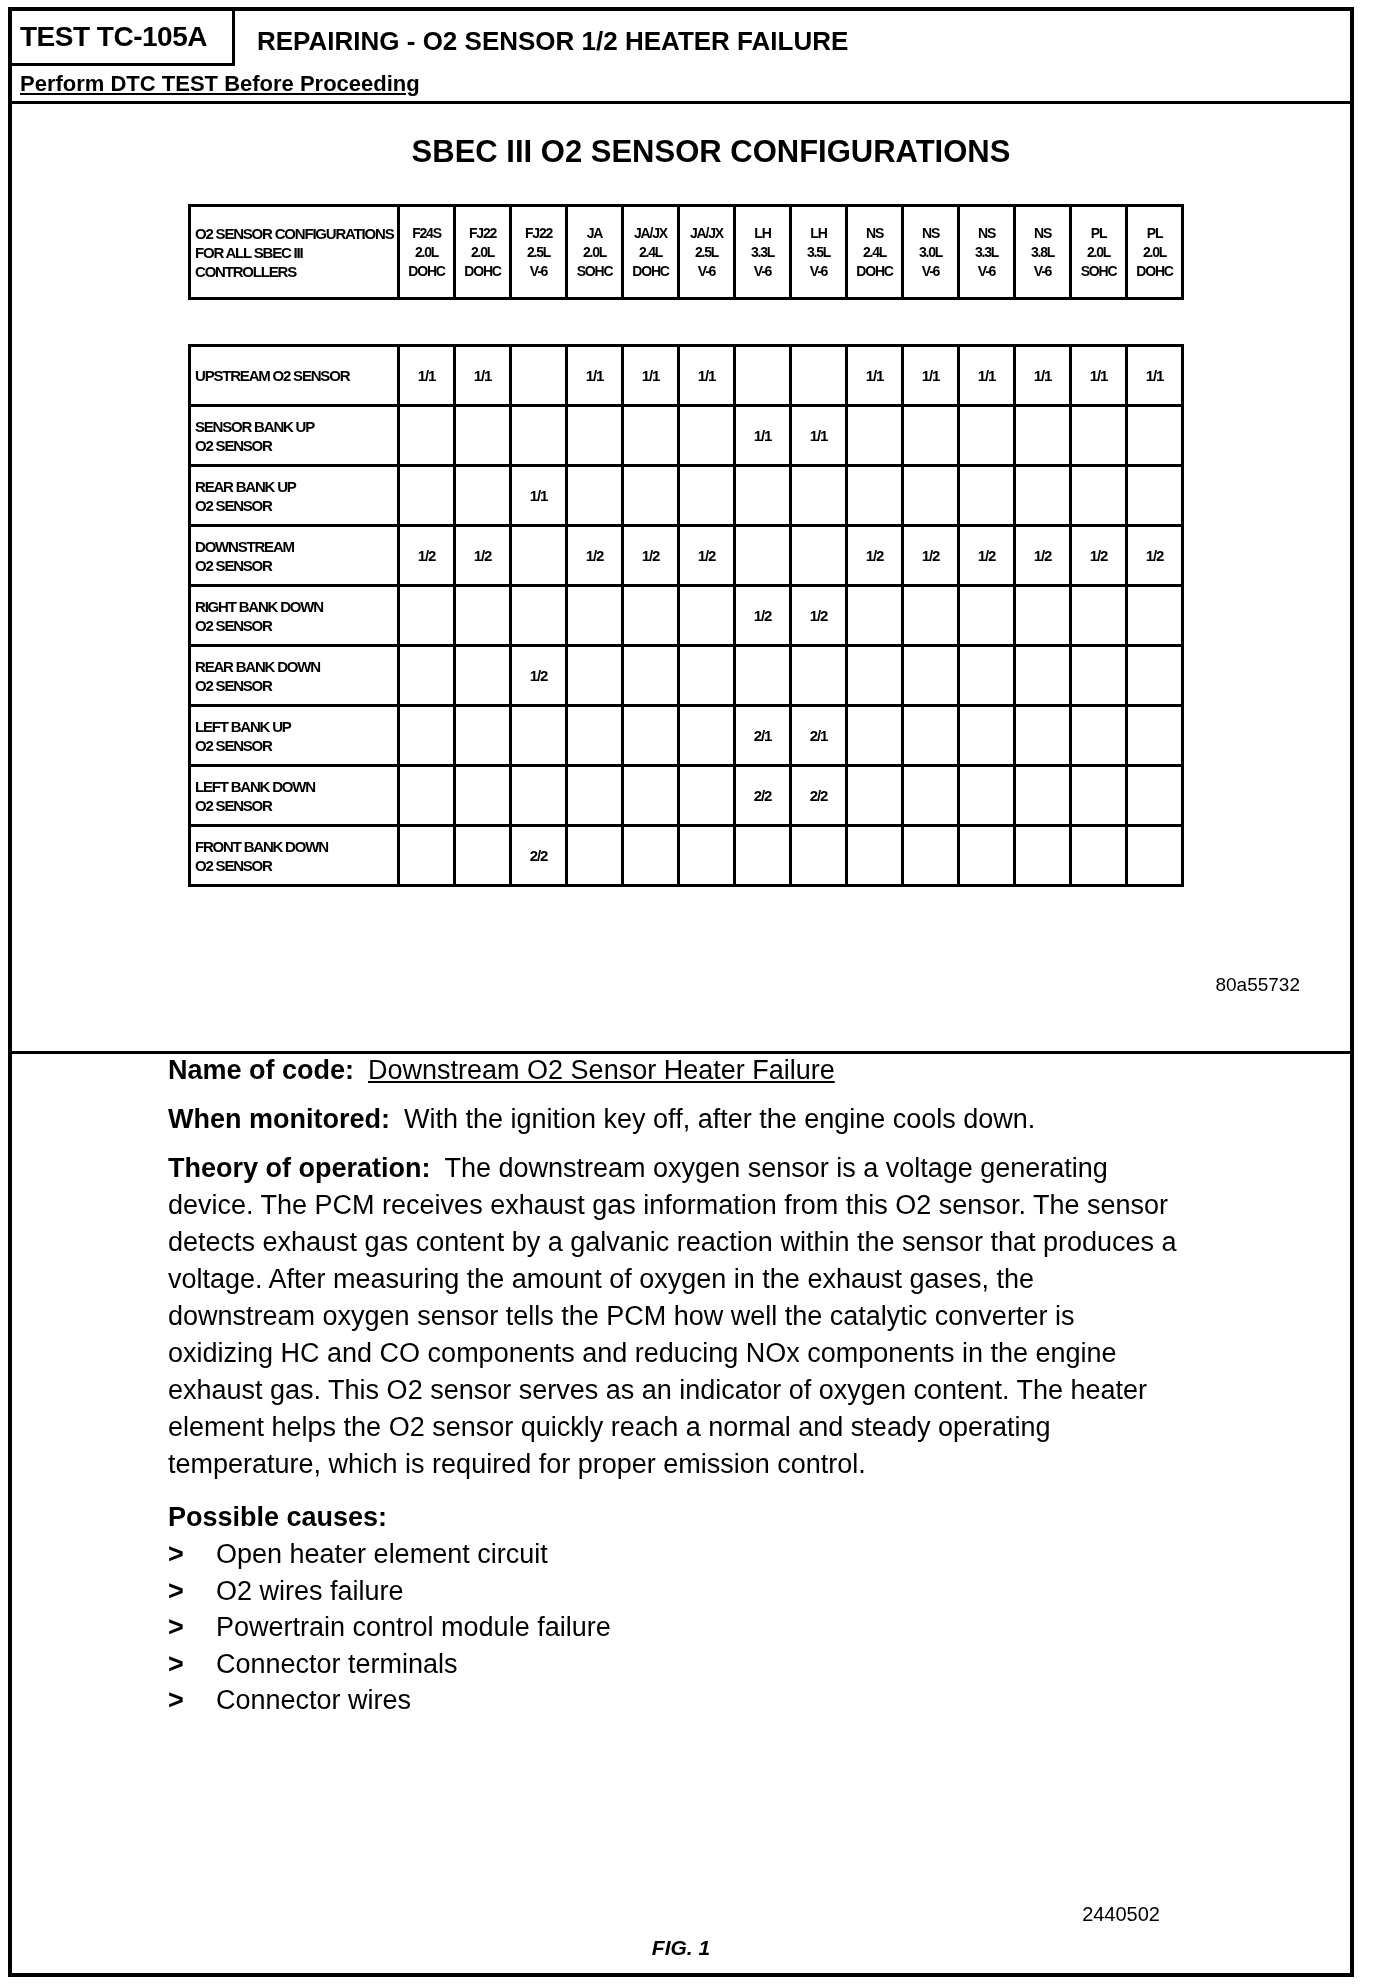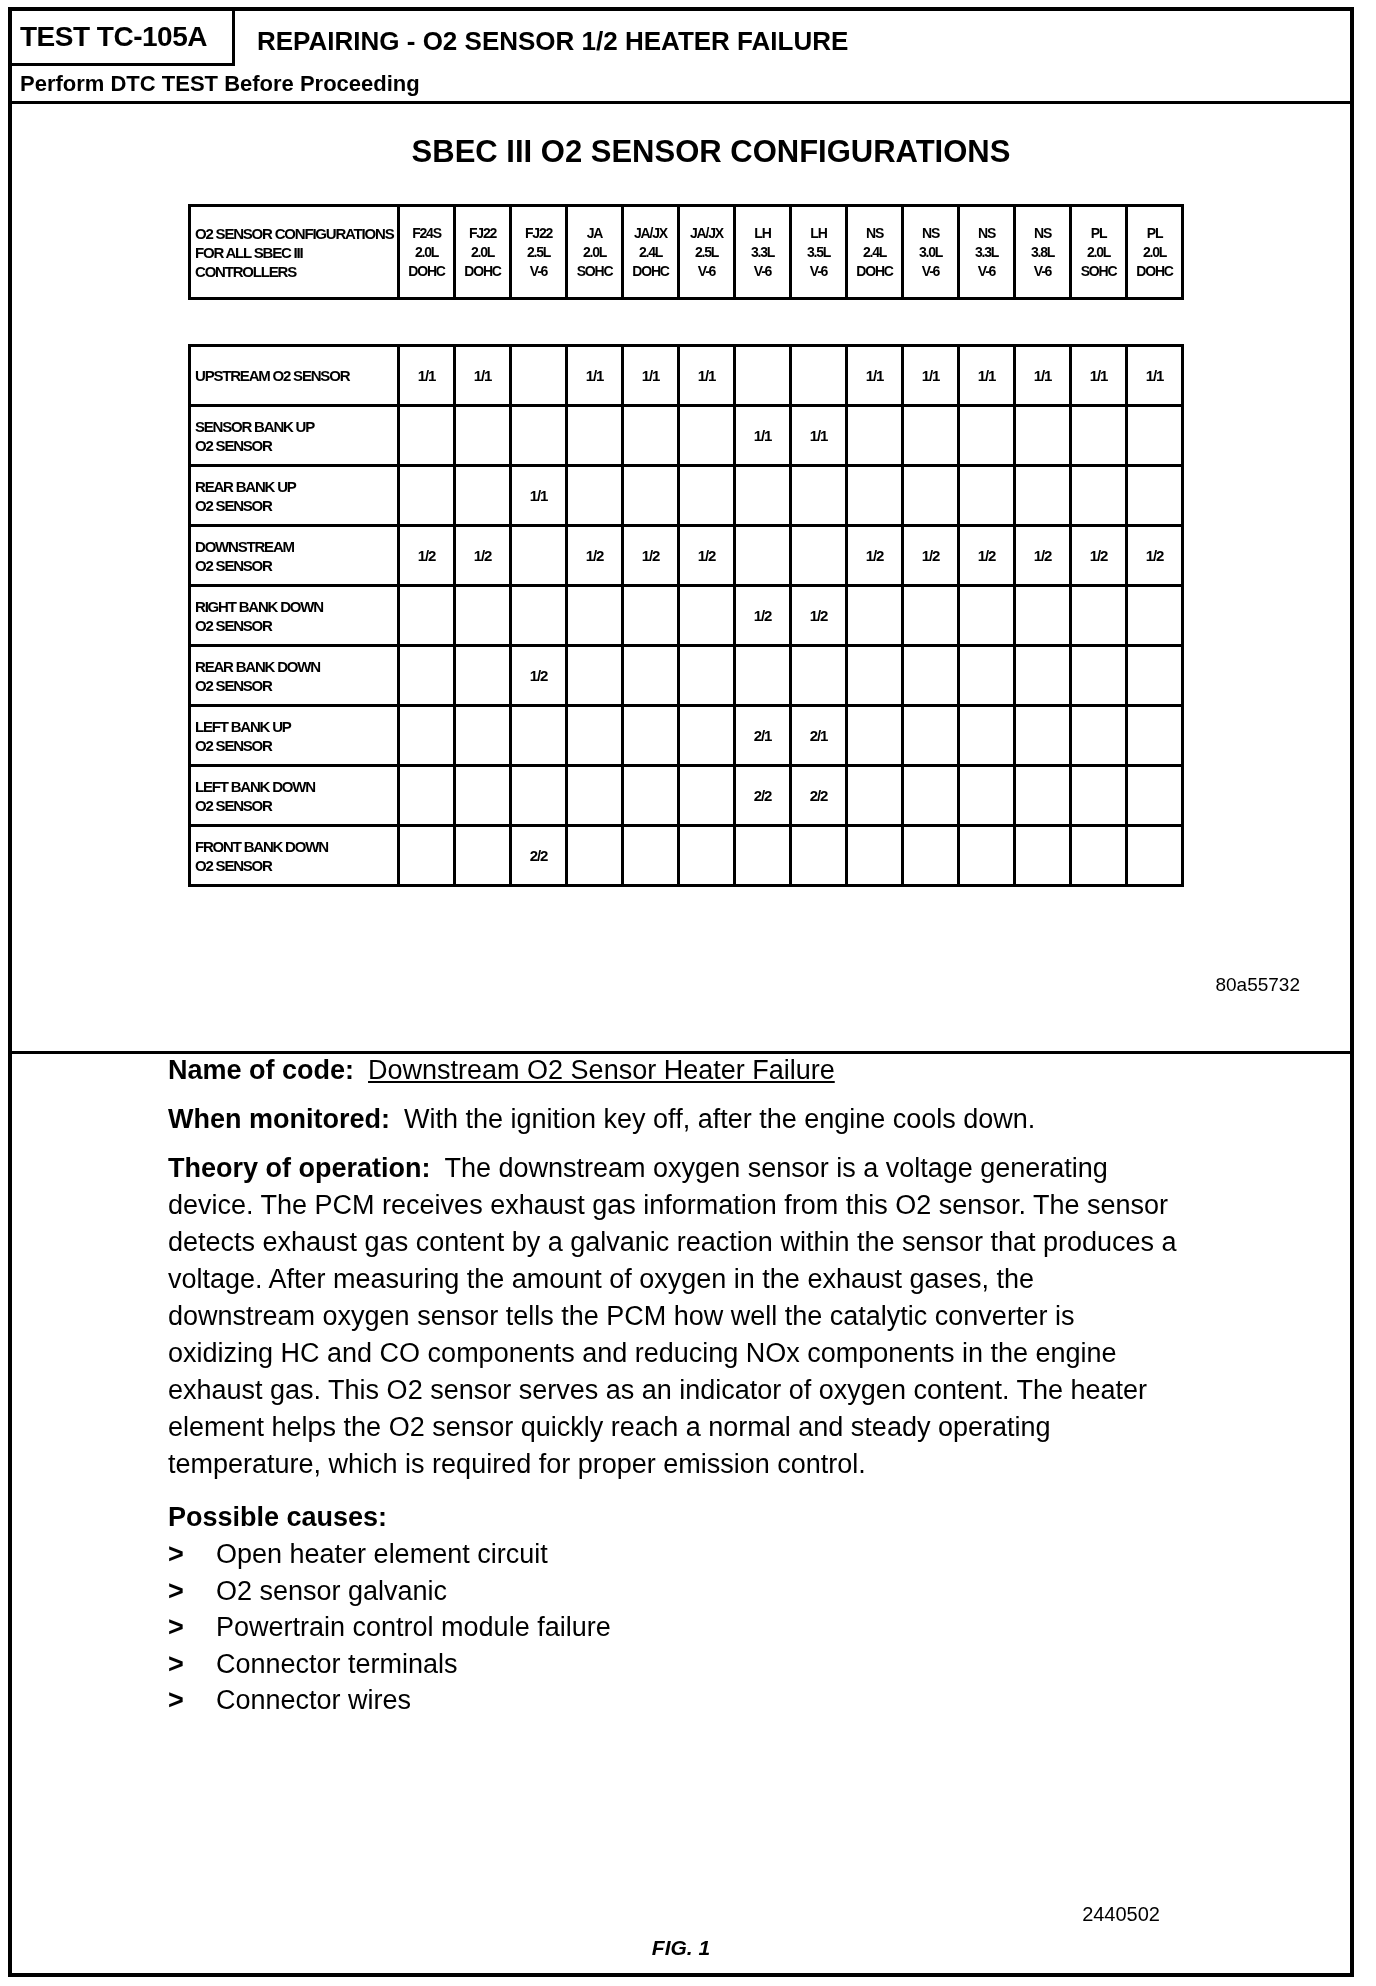--- a/index.html
+++ b/index.html
@@ -1,21 +1,21 @@
 <!DOCTYPE html>
 <html><head>
   <meta charset="utf-8">
   <style>
     html, body { margin: 0; padding: 0; background: #fff; }
     body { width: 1376px; height: 1986px; position: relative; font-family: "Liberation Sans", sans-serif; color: #000; }
     .frame { position: absolute; left: 8px; top: 7px; width: 1346px; height: 1970px; border: 4px solid #000; box-sizing: border-box; }
     .hdr-row1 { position: absolute; left: 0; top: 0; width: 100%; height: 55px; }
     .test-id { position: absolute; left: 0; top: 0; height: 55px; width: 223px; border-right: 3px solid #000; border-bottom: 3px solid #000; box-sizing: border-box; font-weight: bold; font-size: 28px; line-height: 52px; padding-left: 8px; letter-spacing: -0.5px; }
     .test-title { position: absolute; left: 245px; top: 0; height: 55px; line-height: 60px; font-weight: bold; font-size: 26px; }
-    .hdr-row2 { position: absolute; left: 0; top: 55px; width: 100%; height: 38px; border-bottom: 3px solid #000; box-sizing: border-box; font-weight: bold; font-size: 22px; line-height: 36px; padding-left: 8px; }
+    .hdr-row2 { position: absolute; left: 0; top: 55px; width: 100%; height: 38px; border-bottom: 3px solid #000; box-sizing: border-box; font-weight: bold; font-size: 22px; line-height: 36px; padding-left: 8px; text-decoration: underline; }
     .diagram { position: absolute; left: 0; top: 93px; width: 100%; height: 950px; border-bottom: 3px solid #000; box-sizing: border-box; }
     .diagram-title { position: absolute; left: 0; width: 100%; top: 30px; text-align: center; font-weight: bold; font-size: 31px; padding-left: 60px; box-sizing: border-box; }
     table.cfg { position: absolute; border-collapse: collapse; left: 176px; font-weight: bold; font-size: 15px; letter-spacing: -1.2px; }
     table.cfg td { border: 3px solid #000; text-align: center; vertical-align: middle; padding: 0; line-height: 19px; }
     table.cfg td.lbl { text-align: left; padding-left: 4px; width: 202px; font-size: 15px; }
     table.cfg td.col { width: 53px; }
     .head-table { top: 100px; }
     .head-table td { height: 90px; font-size: 14px; }
     .body-table { top: 240px; }
     .body-table td { height: 57px; }
@@ -243,21 +243,21 @@
     <span class="lbl-b">Theory of operation:</span><span class="gap"></span><span>The downstream oxygen sensor is a voltage generating device. The PCM receives exhaust gas information from this O2 sensor. The sensor detects exhaust gas content by a galvanic reaction within the sensor that produces a voltage. After measuring the amount of oxygen in the exhaust gases, the downstream oxygen sensor tells the PCM how well the catalytic converter is oxidizing HC and CO components and reducing NOx components in the engine exhaust gas. This O2 sensor serves as an indicator of oxygen content.  The heater element helps the O2 sensor quickly reach a normal and steady operating temperature, which is required for proper emission control.</span>
   </p>
   <div class="causes-h">Possible causes:</div>
   <ul class="causes">
     <li>
         <span class="bullet">&gt;</span>
         <span>Open heater element circuit</span>
       </li>
     <li>
         <span class="bullet">&gt;</span>
-        <span>O2 sensor galvanic</span>
+        <span>O2 wires failure</span>
       </li>
     <li>
         <span class="bullet">&gt;</span>
         <span>Powertrain control module failure</span>
       </li>
     <li>
         <span class="bullet">&gt;</span>
         <span>Connector terminals</span>
       </li>
     <li>

